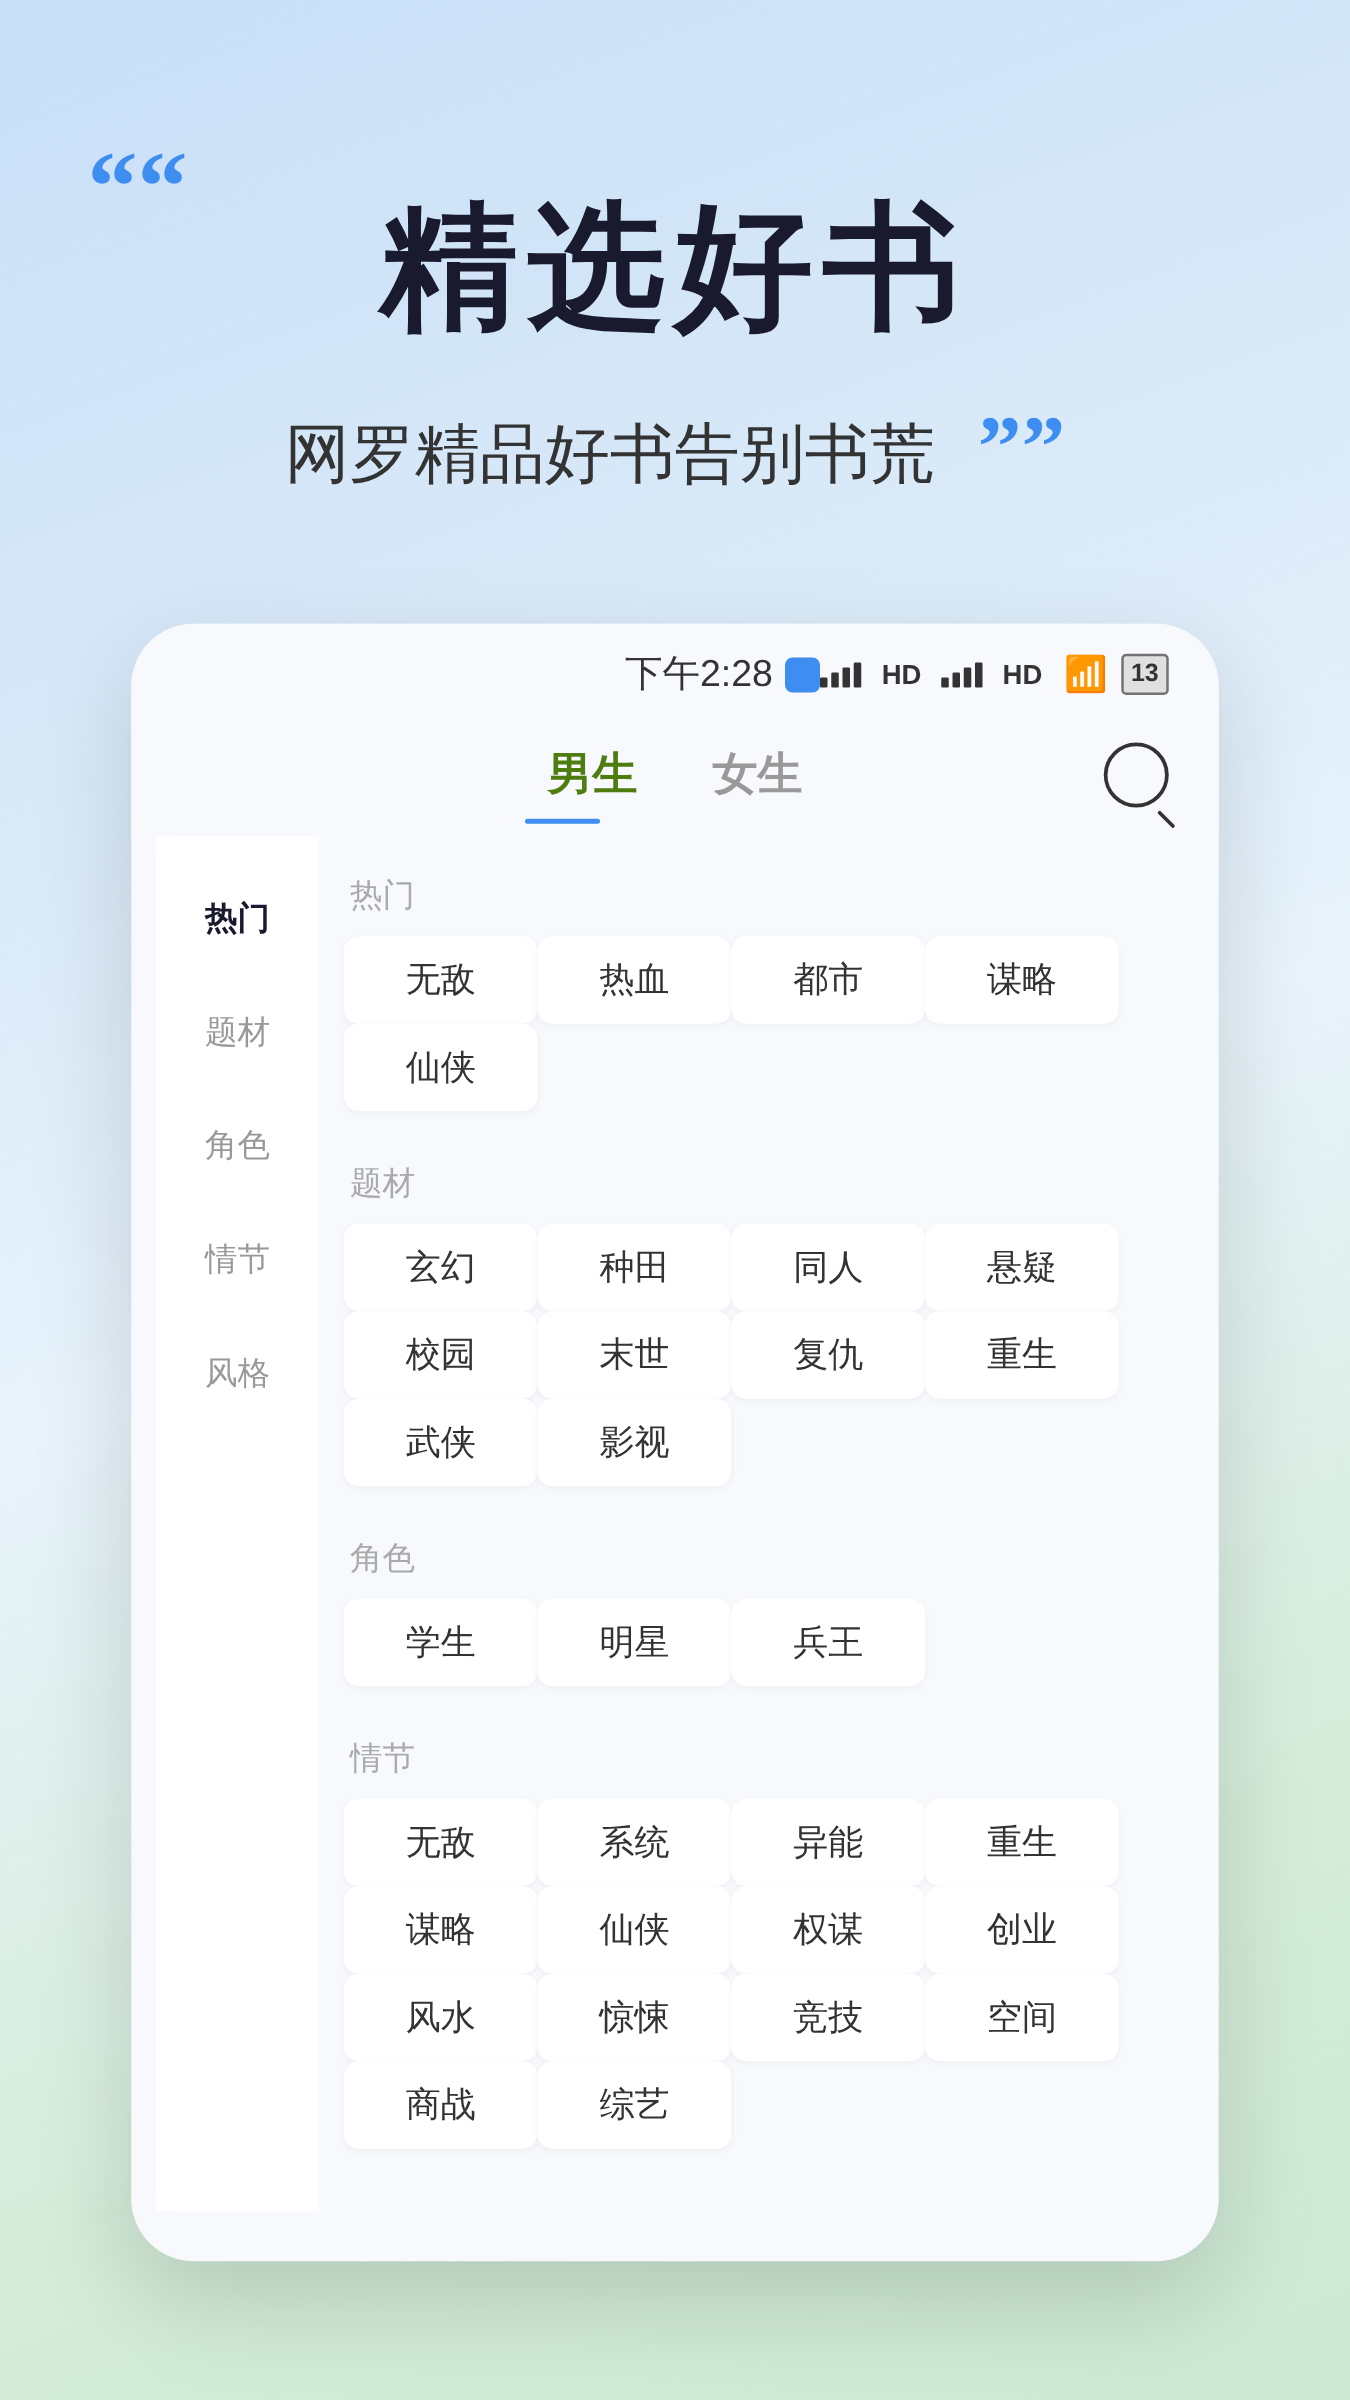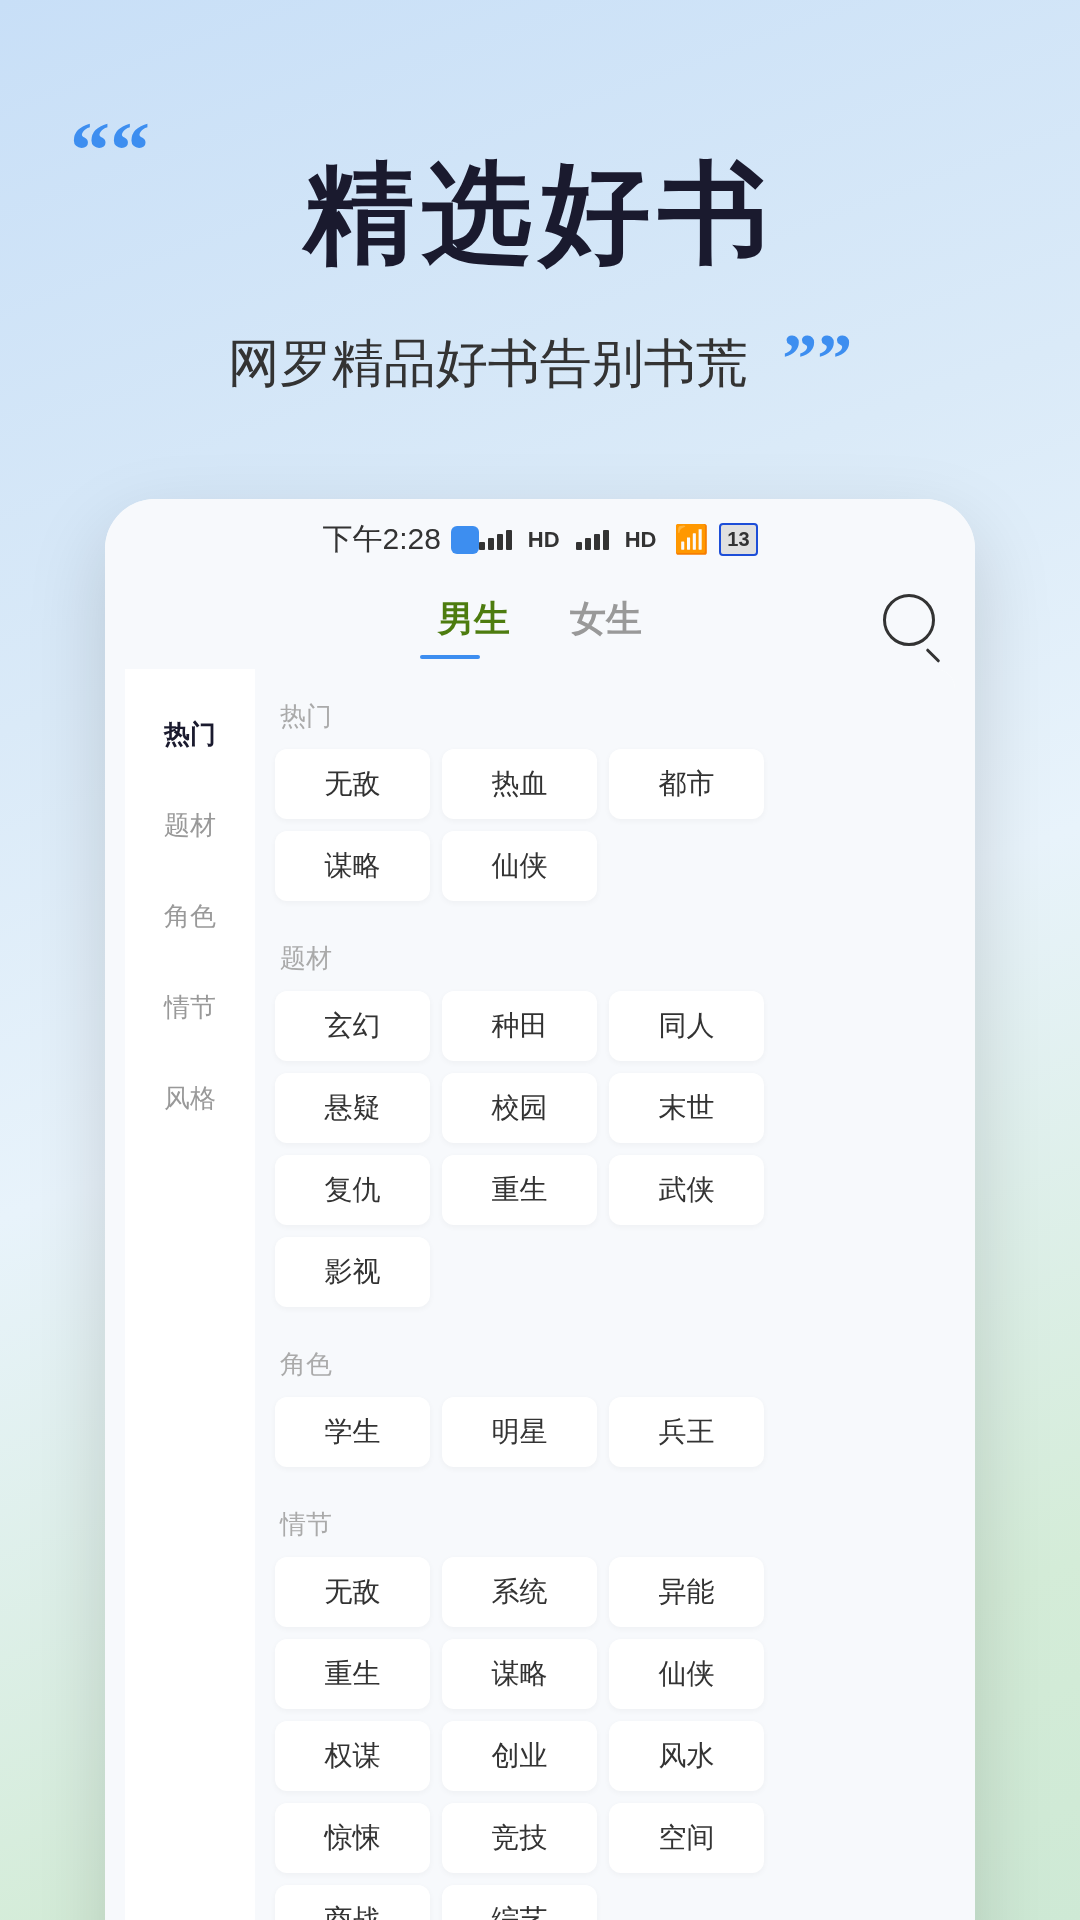--- a/index.html
+++ b/index.html
@@ -62,21 +62,21 @@
       width: 870px;
       background: #f7f9fc;
       border-radius: 50px;
       overflow: hidden;
       box-shadow: 0 30px 80px rgba(0,0,0,0.15);
       padding-bottom: 40px;
     }
 
     .status-bar {
       display: flex;
-      justify-content: center;
+      justify-content: flex-end;
       align-items: center;
       padding: 20px 40px 10px 40px;
       background: #f7f9fc;
     }
 
     .status-time {
       font-size: 30px;
       color: #333;
       font-weight: 500;
       display: flex;
@@ -112,21 +112,21 @@
 
     .battery-icon {
       display: flex;
       align-items: center;
       background: #e0e0e0;
       border-radius: 4px;
       padding: 3px 6px;
       font-size: 20px;
       color: #333;
       font-weight: 600;
-      border: 2px solid #1d4ed8;
+      border: 2px solid #737373;
     }
 
     .tab-bar {
       display: flex;
       justify-content: center;
       align-items: center;
       padding: 15px 40px;
       background: #f7f9fc;
       position: relative;
     }
@@ -222,21 +222,20 @@
     .category-title {
       font-size: 26px;
       color: #aaa;
       padding: 10px 15px;
       font-weight: 400;
     }
 
     .tags-grid {
       display: flex;
       flex-wrap: wrap;
-      gap: 12px;
       padding: 5px 10px 10px 10px;
     }
 
     .tag-btn {
       background: white;
       border: none;
       border-radius: 12px;
       padding: 16px 28px;
       font-size: 28px;
       color: #333;

